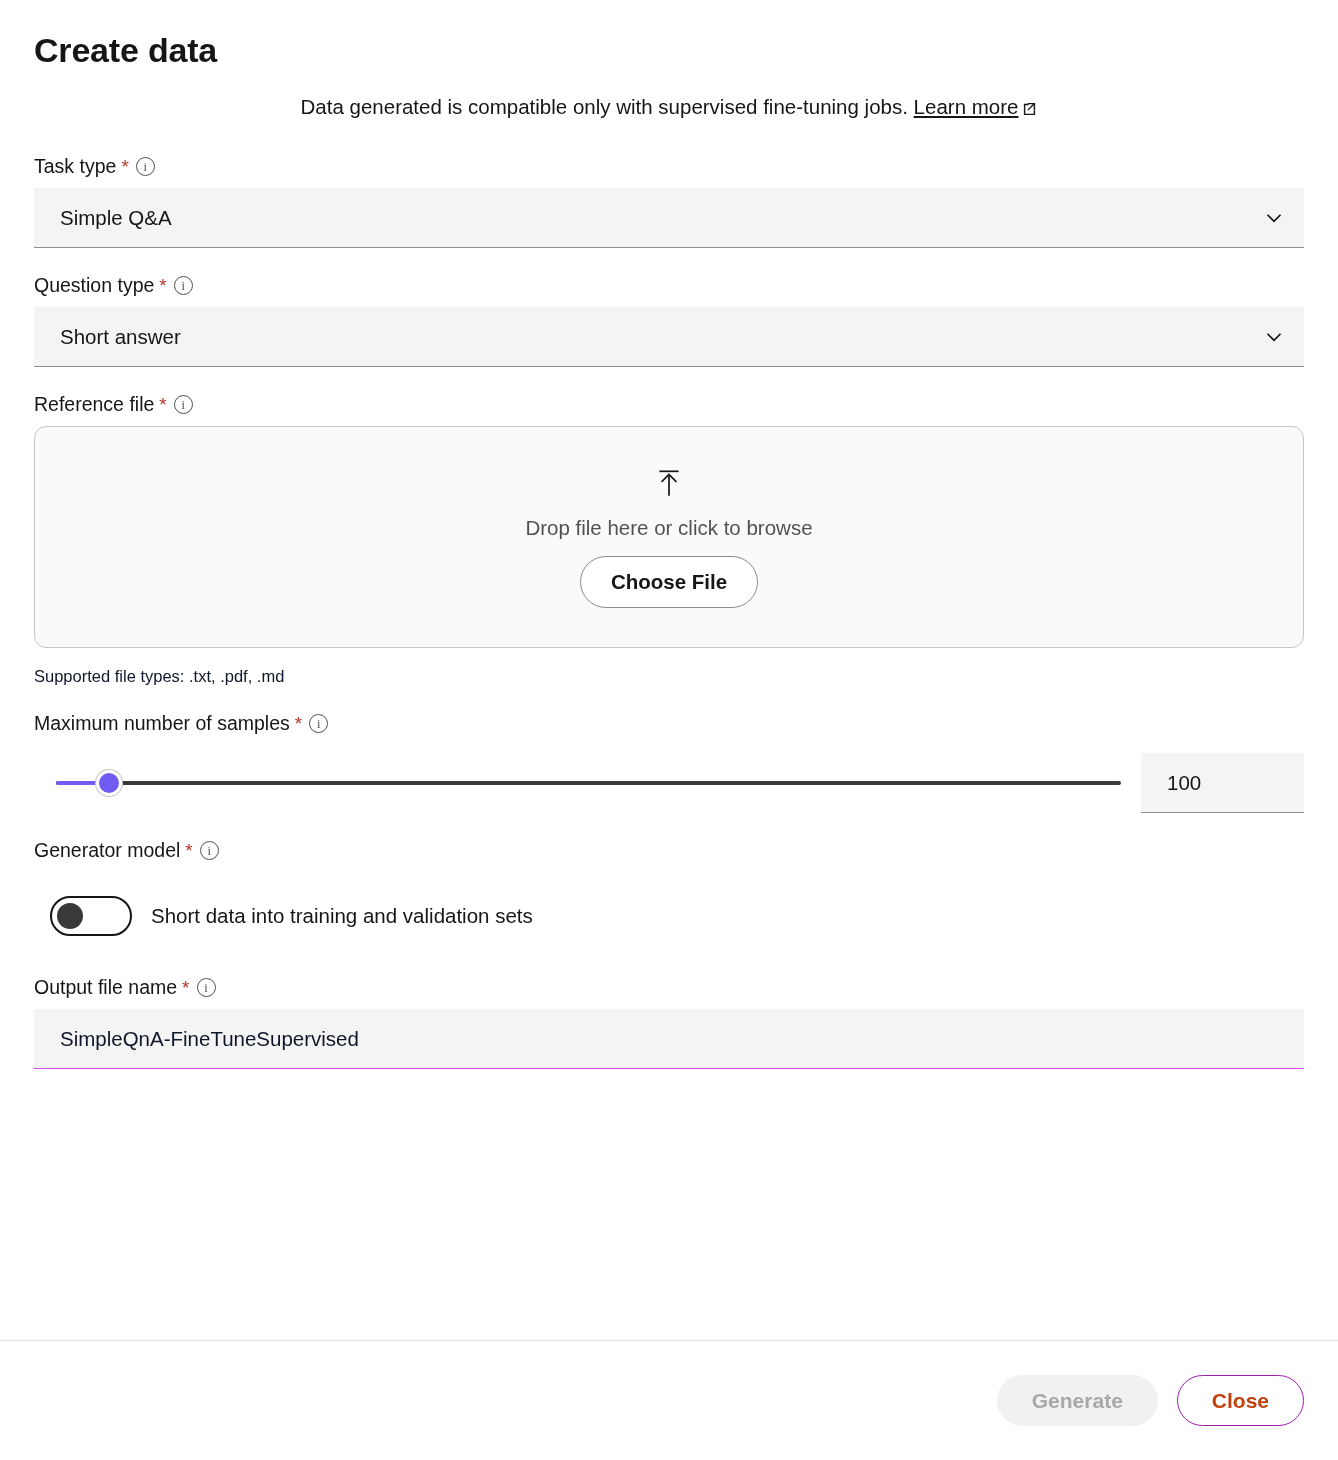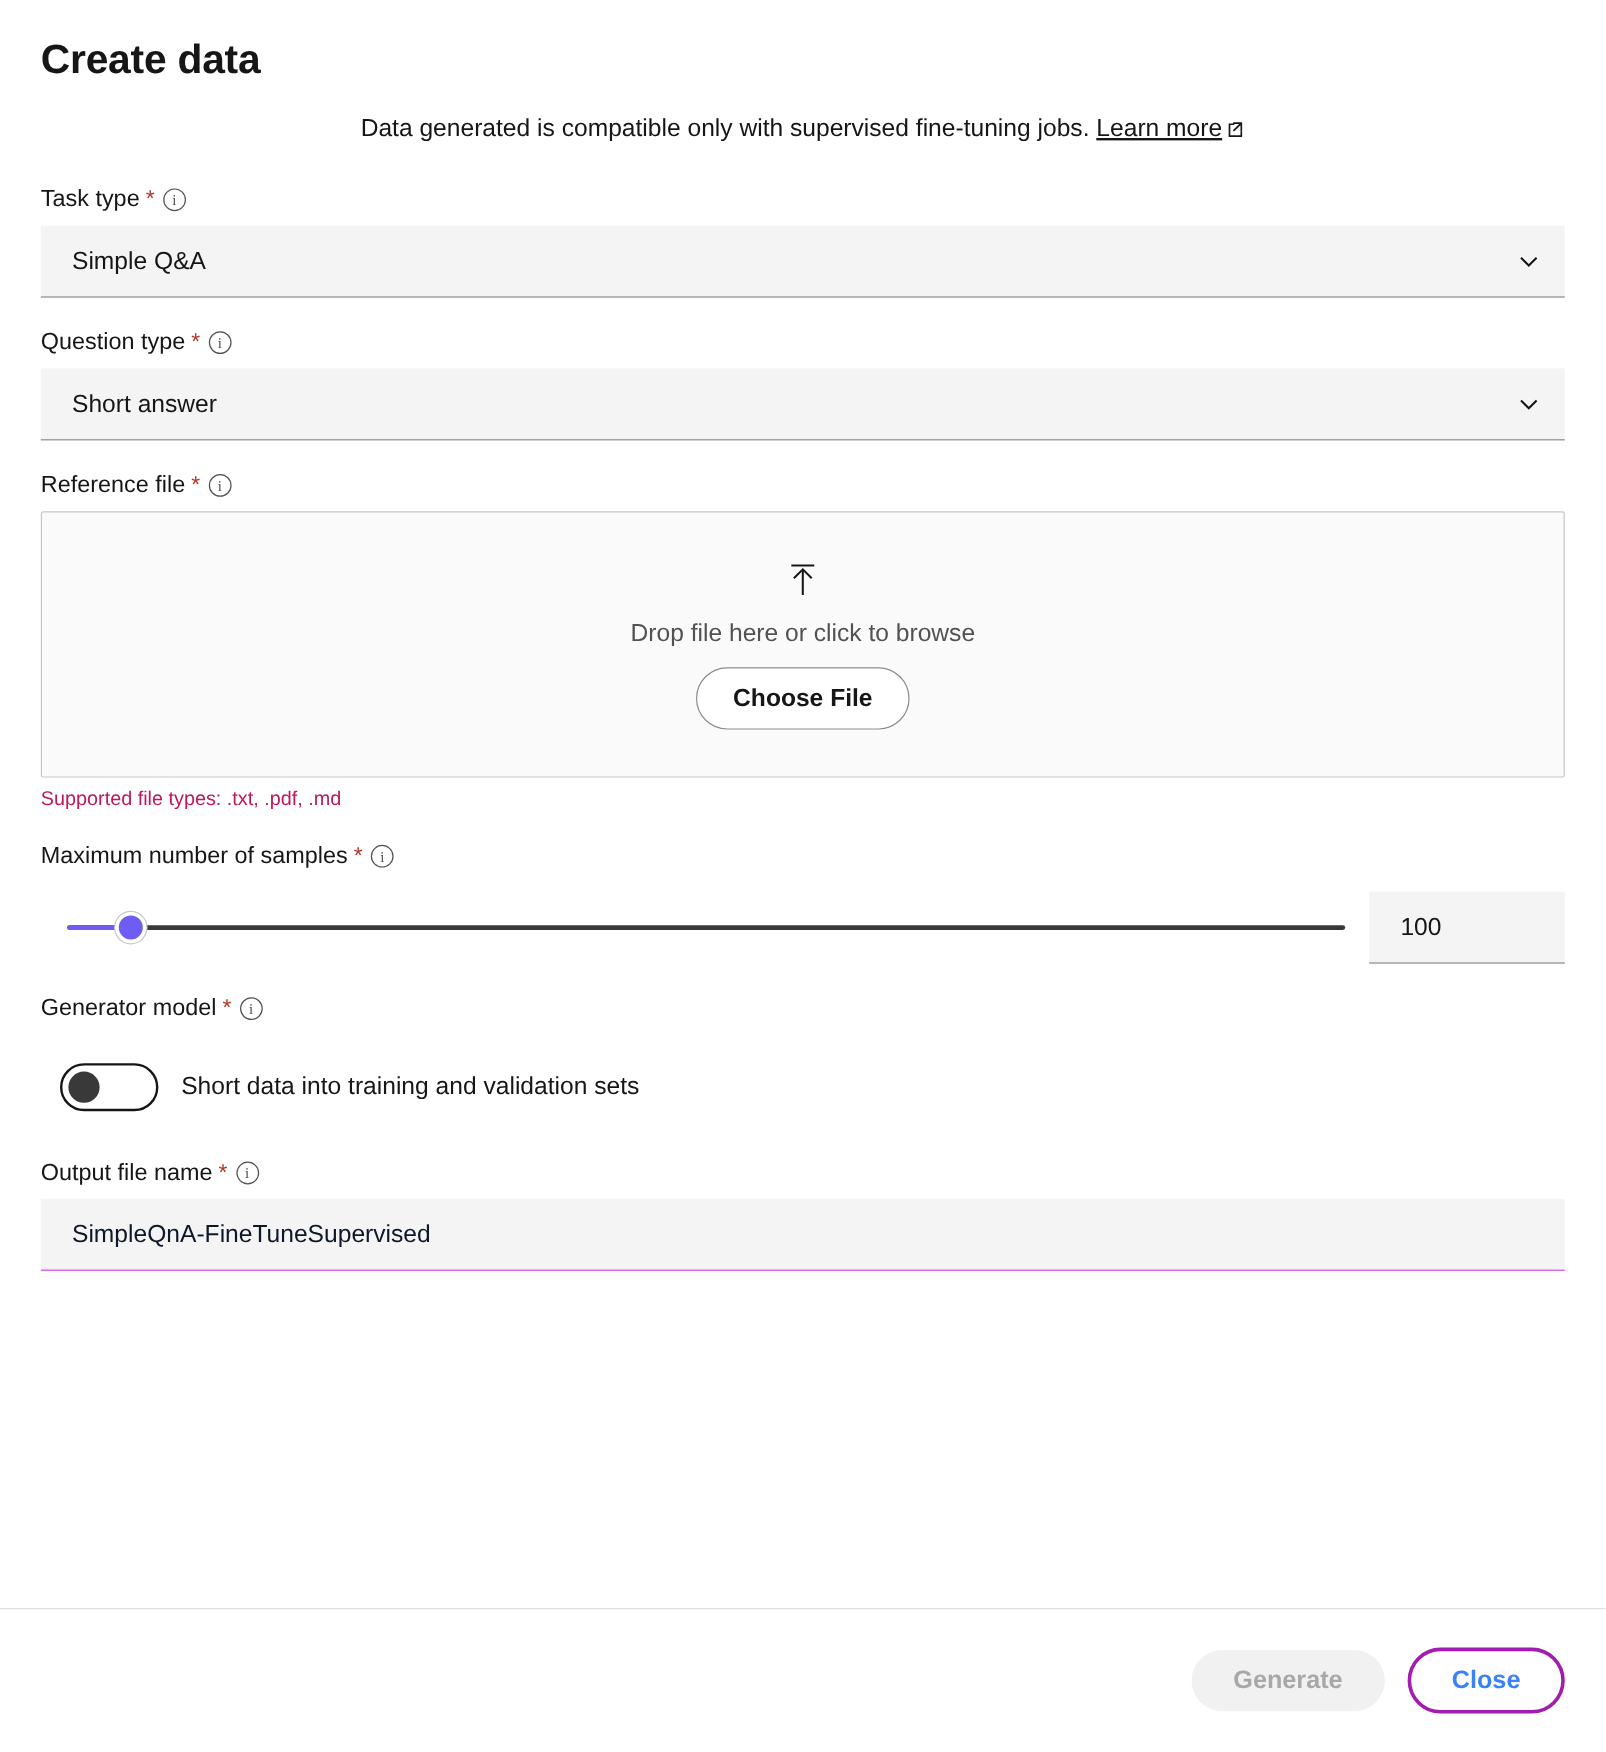--- a/index.html
+++ b/index.html
@@ -103,21 +103,21 @@
   .chevron {
     width: 26px;
     height: 26px;
     flex: 0 0 auto;
   }
   .dropzone {
     width: 100%;
     height: 222px;
     border: 1px solid #c6c6c6;
     background: #fafafa;
-    border-radius: 2px;
+    border-radius: 12px;
     display: flex;
     flex-direction: column;
     align-items: center;
     justify-content: center;
     gap: 16px;
     cursor: pointer;
   }
   .dropzone-text {
     font-size: 20.5px;
     color: #525252;
@@ -128,22 +128,22 @@
     border-radius: 999px;
     padding: 13px 30px;
     font-size: 20.5px;
     font-weight: 700;
     color: #161616;
     cursor: pointer;
     font-family: "Liberation Sans", sans-serif;
   }
   .helper {
     font-size: 16.5px;
-    color: #be185d;
-    margin-top: 9px;
+    color: #0f172a;
+    margin-top: 19px;
   }
   .slider-row {
     display: flex;
     align-items: center;
     gap: 0;
     margin-top: 18px;
   }
   .slider-track-wrap {
     flex: 1 1 auto;
     position: relative;
@@ -254,22 +254,22 @@
     line-height: 1;
   }
   .btn-generate {
     background: #f1f1f1;
     color: #a8a8a8;
     border: 1px solid #f1f1f1;
     cursor: not-allowed;
   }
   .btn-close {
     background: #fff;
-    color: #3b82f6;
-    border: 3px solid #a21caf;
+    color: #c2410c;
+    border: 1px solid #a21caf;
   }
   .upload-icon { width: 34px; height: 34px; }
 </style>
 </head>
 <body>
 
 <div class="modal">
   <div class="modal-body">
 
     <h1 class="title">Create data</h1>

